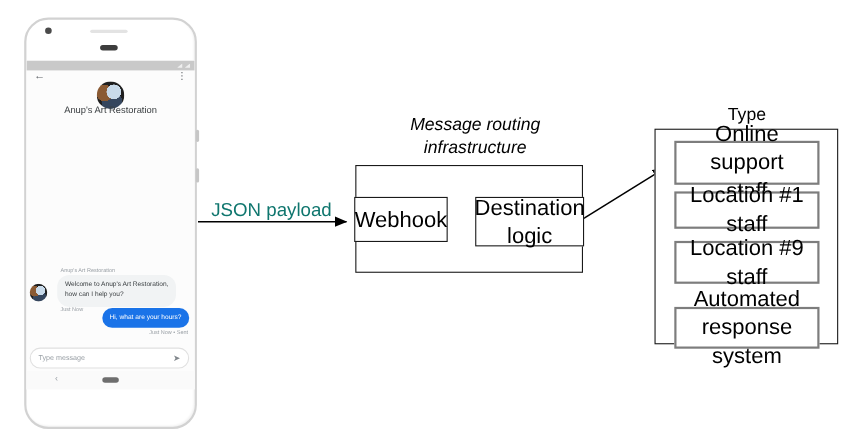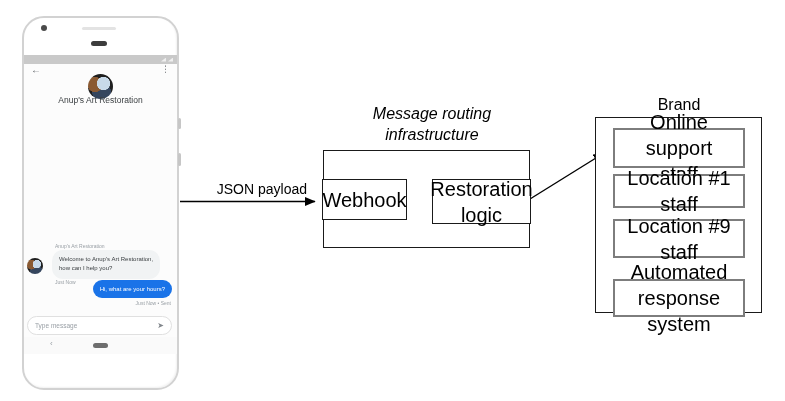--- a/index.html
+++ b/index.html
@@ -127,22 +127,22 @@
     font-size: 8px; color: #9aa0a6; line-height: 1;
   }
   .nav-home {
     position: absolute; left: 0; right: 0; margin: 0 auto; top: 6px;
     width: 15px; height: 5px; border-radius: 3px; background: #6e6e6e;
   }
 
   
   .arrows { position: absolute; left: 0; top: 0; }
   .dg-label {
-    position: absolute; font-size: 14px; color: #000000;
-    text-align: right;
+    position: absolute; font-size: 17px; color: #0f766e;
+    text-align: left;
   }
   .dg-title {
     position: absolute; font-size: 16px; color: #000000;
     text-align: center; line-height: 1.3; white-space: pre-line;
   }
   .dg-box {
     position: absolute; background: #ffffff;
     border: 1.5px solid #1a1a1a;
     display: flex; align-items: center; justify-content: center;
     text-align: center; font-size: 20px; color: #000000;
@@ -217,24 +217,24 @@
     <line x1="407" y1="201.5" x2="425" y2="201.5" stroke="#000000" stroke-width="1.4" marker-end="url(#ah)"></line>
     <line x1="530" y1="199" x2="604" y2="153" stroke="#000000" stroke-width="1.4" marker-end="url(#ah)"></line>
   </svg>
 
   <div class="dg-label" id="json-label">JSON payload</div>
 
   <div class="dg-title" id="routing-title">Message routing
 infrastructure</div>
   <div class="dg-box container-box" id="routing-box"></div>
   <div class="dg-box inner" id="webhook-box">Webhook</div>
-  <div class="dg-box inner" id="destination-box">Restoration
+  <div class="dg-box inner" id="destination-box">Destination
 logic</div>
 
-  <div class="dg-title" id="brand-title">Brand</div>
+  <div class="dg-title" id="brand-title">Type</div>
   <div class="dg-box container-box" id="brand-box"></div>
   <div class="dg-box brand-item" id="brand-item-0">Online support
 staff</div>
   <div class="dg-box brand-item" id="brand-item-1">Location #1
 staff</div>
   <div class="dg-box brand-item" id="brand-item-2">Location #9
 staff</div>
   <div class="dg-box brand-item" id="brand-item-3">Automated
 response system</div>
 

